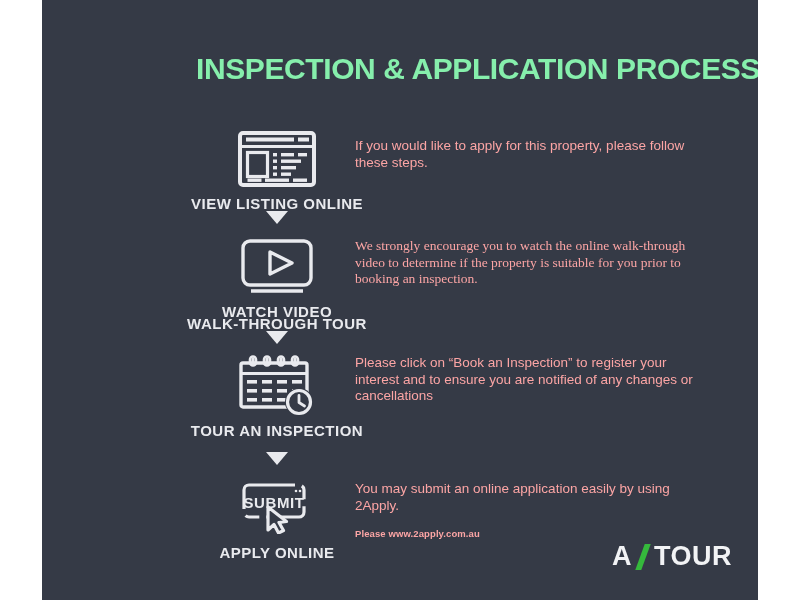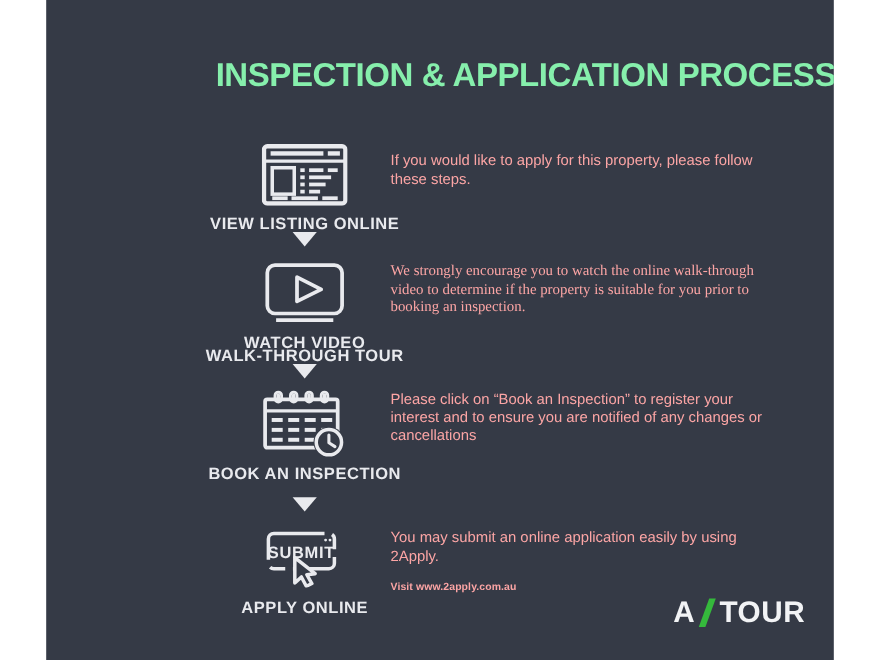--- a/index.html
+++ b/index.html
@@ -215,21 +215,21 @@
           <rect x="40" y="35" width="10" height="3.6" fill="#e9eaee"></rect>
           <rect x="55" y="35" width="10" height="3.6" fill="#e9eaee"></rect>
           <rect x="10" y="44" width="10" height="3.6" fill="#e9eaee"></rect>
           <rect x="25" y="44" width="10" height="3.6" fill="#e9eaee"></rect>
           <rect x="40" y="44" width="10" height="3.6" fill="#e9eaee"></rect>
           <circle cx="62" cy="48" r="14" fill="#353a46"></circle>
           <circle cx="62" cy="48" r="11.5" stroke="#e9eaee" stroke-width="3.2"></circle>
           <path d="M62 41.5 v7 l5.5 3.5" stroke="#e9eaee" stroke-width="2.8" stroke-linecap="round" stroke-linejoin="round"></path>
         </svg>
       </div>
-      <div class="step-label">BOOK AN INSPECTION</div>
+      <div class="step-label">TOUR AN INSPECTION</div>
     </div>
 
     <div class="arrow" style="top:452px;">
       <i></i>
     </div>
 
     <div class="desc" style="top:355px;">Please click on “Book an Inspection” to register your interest and to ensure you are notified of any changes or cancellations</div>
 
     <div class="step-icon-col" style="top:477px;text-align:center;">
       <div class="icon-wrap">
@@ -238,21 +238,21 @@
           <circle cx="61" cy="9" r="1.3" fill="#e9eaee"></circle>
           <circle cx="65" cy="9" r="1.3" fill="#e9eaee"></circle>
           <text x="39" y="25.5" text-anchor="middle" font-family="Liberation Sans, sans-serif" font-size="15" font-weight="bold" letter-spacing="0.6" fill="#e9eaee">SUBMIT</text>
           <path d="M33 25 L33 48 L39 42.5 L43.5 51 L48.5 48.5 L44 40.5 L51.5 39.5 Z" fill="#353a46" stroke="#e9eaee" stroke-width="3.2" stroke-linejoin="round"></path>
         </svg>
       </div>
       <div class="step-label">APPLY ONLINE</div>
     </div>
 
     <div class="desc" style="top:481px;">You may submit an online application easily by using 2Apply.</div>
-    <div class="desc small" style="top:528px;">Visit www.2apply.com.au</div>
+    <div class="desc small" style="top:528px;">Please www.2apply.com.au</div>
 
     <div id="logo">
       <span>A</span>
       <span class="slash"></span>
       <span>TOUR</span>
     </div>
 
   </div>
 </div>
 

